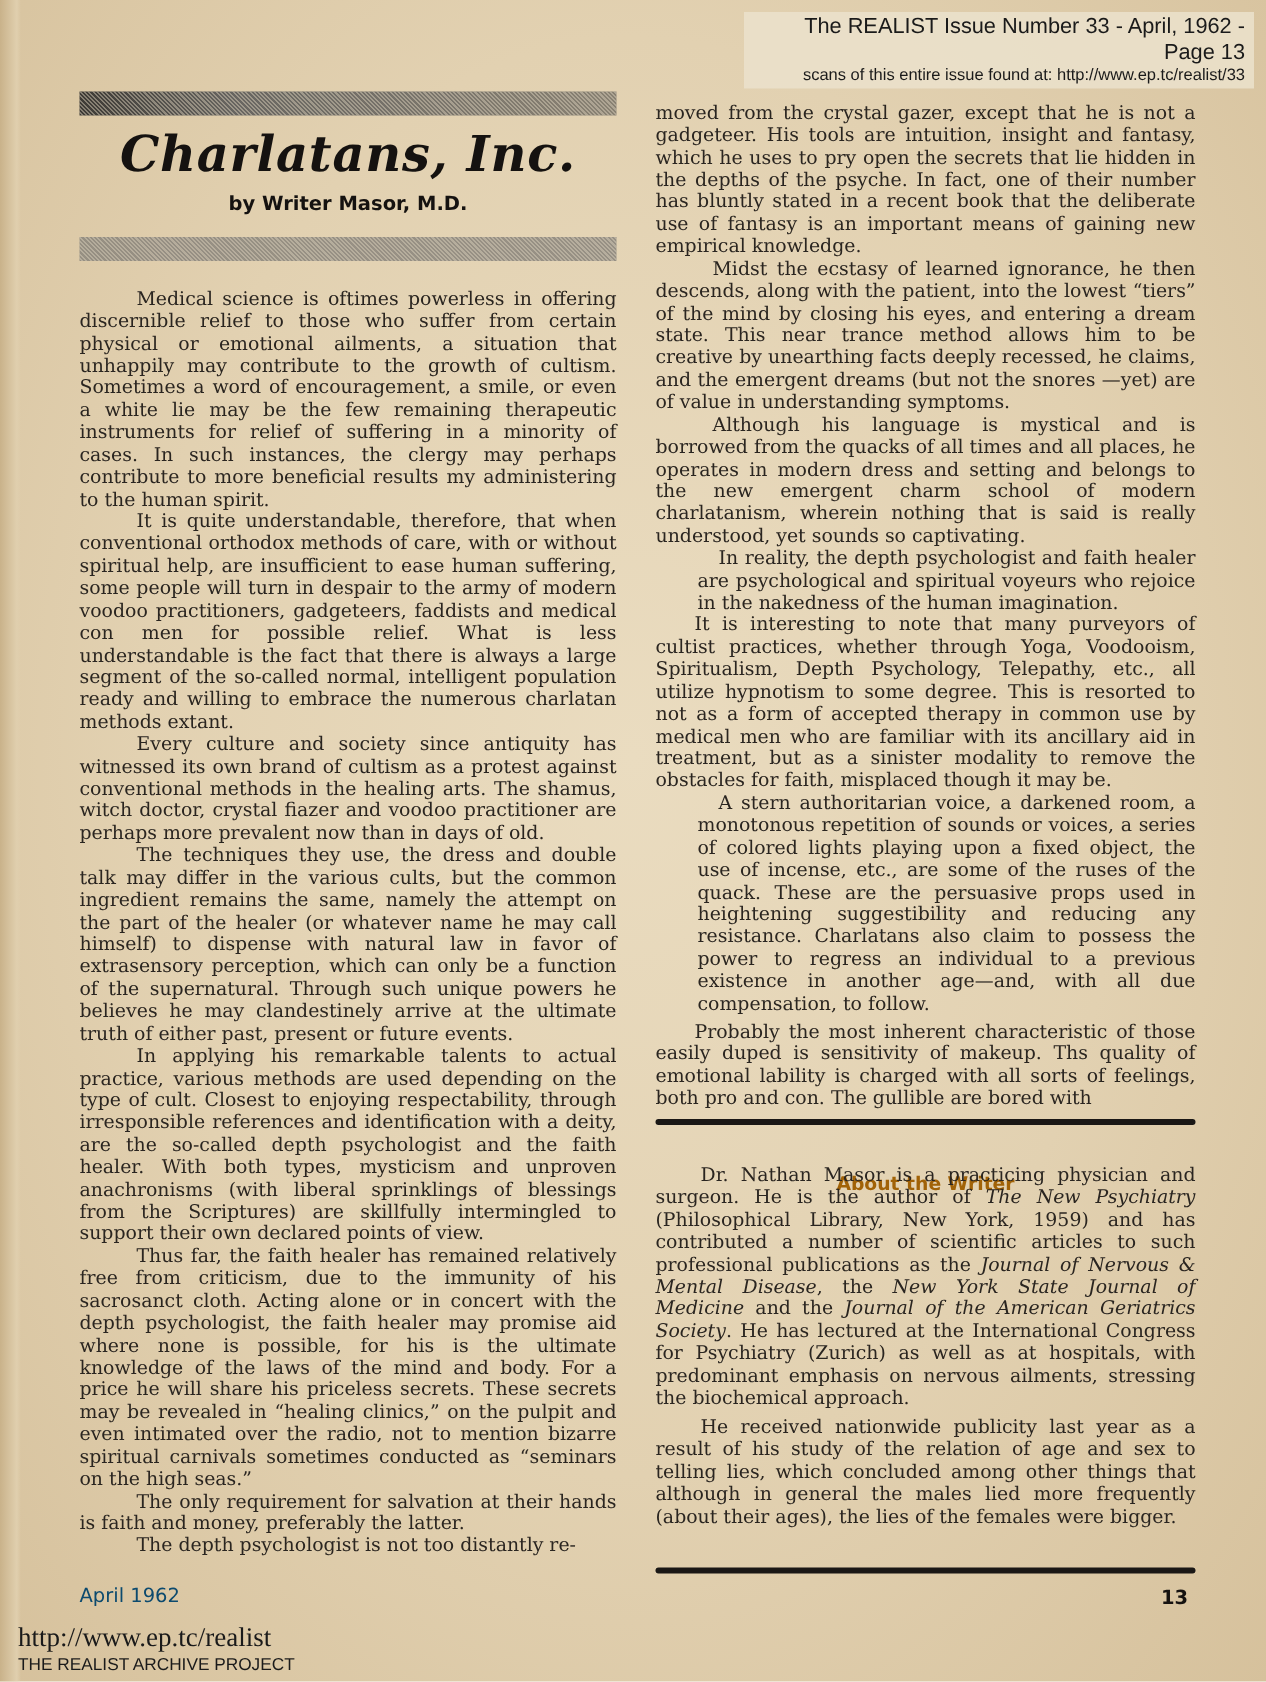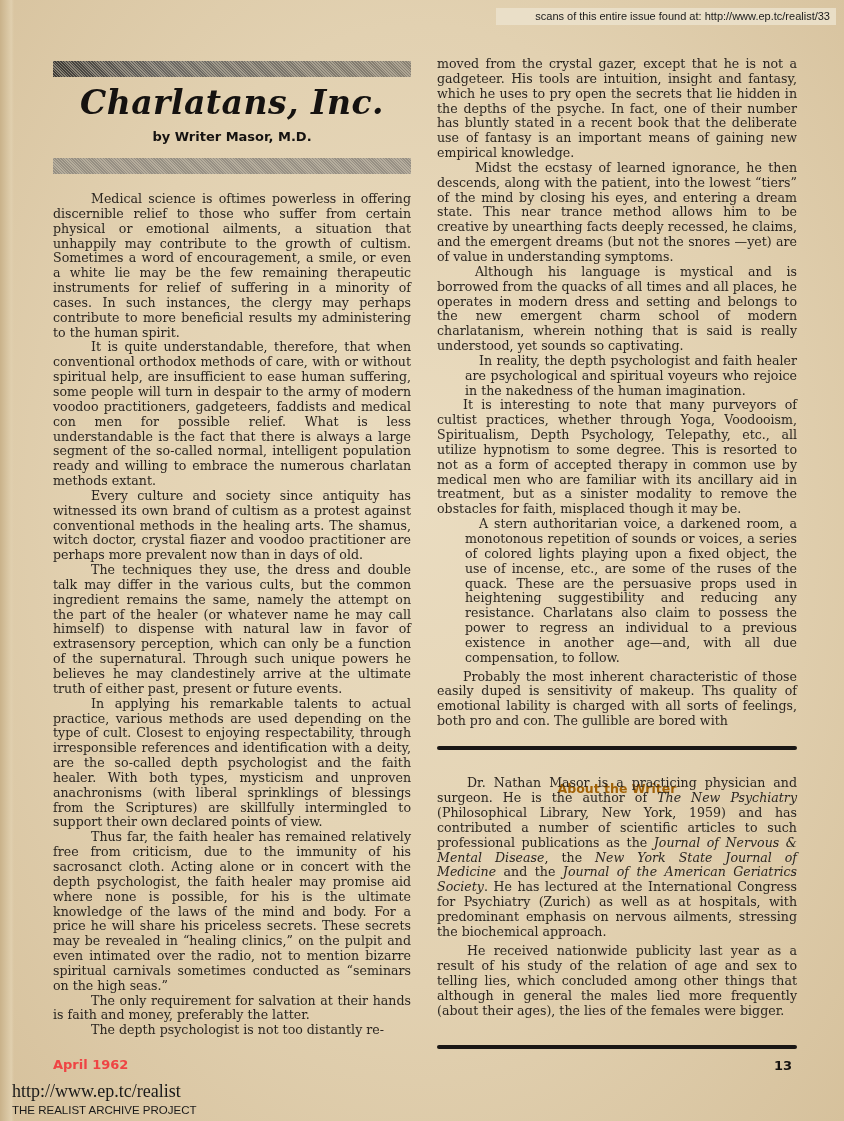--- a/index.html
+++ b/index.html
@@ -34,51 +34,52 @@
   }
   .byline {
     position:absolute; left:53px; top:129px; width:358px; text-align:center;
     font-family:"DejaVu Sans", sans-serif; font-weight:bold; font-size:13px; color:#151210;
   }
   .col { position:absolute; font-size:12.6px; line-height:14.85px; text-align:justify; }
   .col p { margin:0; text-indent:38px; }
   .col p.gap { margin-top:4px; }
   .col-left { left:53px; top:192px; width:358px; }
   .col-right { left:437px; top:57px; width:360px; }
-  .col-right p.noind { text-indent:0; }
+  .col-right p.noind { text-indent:0;margin-top:11px; }
   .col-right p.small-ind { text-indent:14px;margin-left:28px; }
   .col-right p.mid-ind { text-indent:26px; }
   .rule { position:absolute; left:437px; width:360px; height:4px; background:#1a1715;
     border-radius:2px; }
   .rule1 { top:746px; }
   .rule2 { top:1045px; }
   .about-title {
     position:absolute; left:437px; top:781px; width:360px; text-align:center;
     font-family:"DejaVu Sans", sans-serif; font-weight:bold; font-size:12.5px; color:#a16207;
   }
   .about { position:absolute; left:437px; top:776px; width:360px;
     font-size:12.6px; line-height:14.9px; text-align:justify; }
   .about p { margin:0; text-indent:30px; }
   .about p + p { margin-top:4px; }
   .about i { font-style:italic; }
   .footer-date { position:absolute; left:53px; top:1057px;
-    font-family:"DejaVu Sans", sans-serif; font-weight:bold; font-size:13px; color:#ef4444; }
+    font-family:"DejaVu Sans", sans-serif; font-weight:normal; font-size:13px; color:#0c4a6e; }
   .page-num { position:absolute; left:774px; top:1058px;
     font-family:"DejaVu Sans", sans-serif; font-weight:bold; font-size:13px; color:#151210; }
   .archive-url { position:absolute; left:12px; top:1081px;
     font-family:Liberation Serif, serif; font-size:18px; color:#1a1a1a; }
   .archive-name { position:absolute; left:12px; top:1104px;
     font-family:"Liberation Sans", sans-serif; font-size:11.5px; color:#1a1a1a; }
 </style>
 </head>
 <body>
 
 <div class="page-edge"></div>
 
 <div class="watermark-top">
+  <div class="line1">The REALIST Issue Number 33 - April, 1962 - Page 13</div>
   <div class="line2">scans of this entire issue found at: http://www.ep.tc/realist/33</div>
 </div>
 
 <div class="bar top"></div>
 <h1 class="title" style="margin:0">Charlatans, Inc.</h1>
 <div class="byline">by Writer Masor, M.D.</div>
 <div class="bar bottom"></div>
 
 <div class="col col-left">
   <p>Medical science is oftimes powerless in offering discernible relief to those who suffer from certain physical or emotional ailments, a situation that unhappily may contribute to the growth of cultism. Sometimes a word of encouragement, a smile, or even a white lie may be the few remaining therapeutic instruments for relief of suffering in a minority of cases. In such instances, the clergy may perhaps contribute to more beneficial results my administering to the human spirit.</p>

